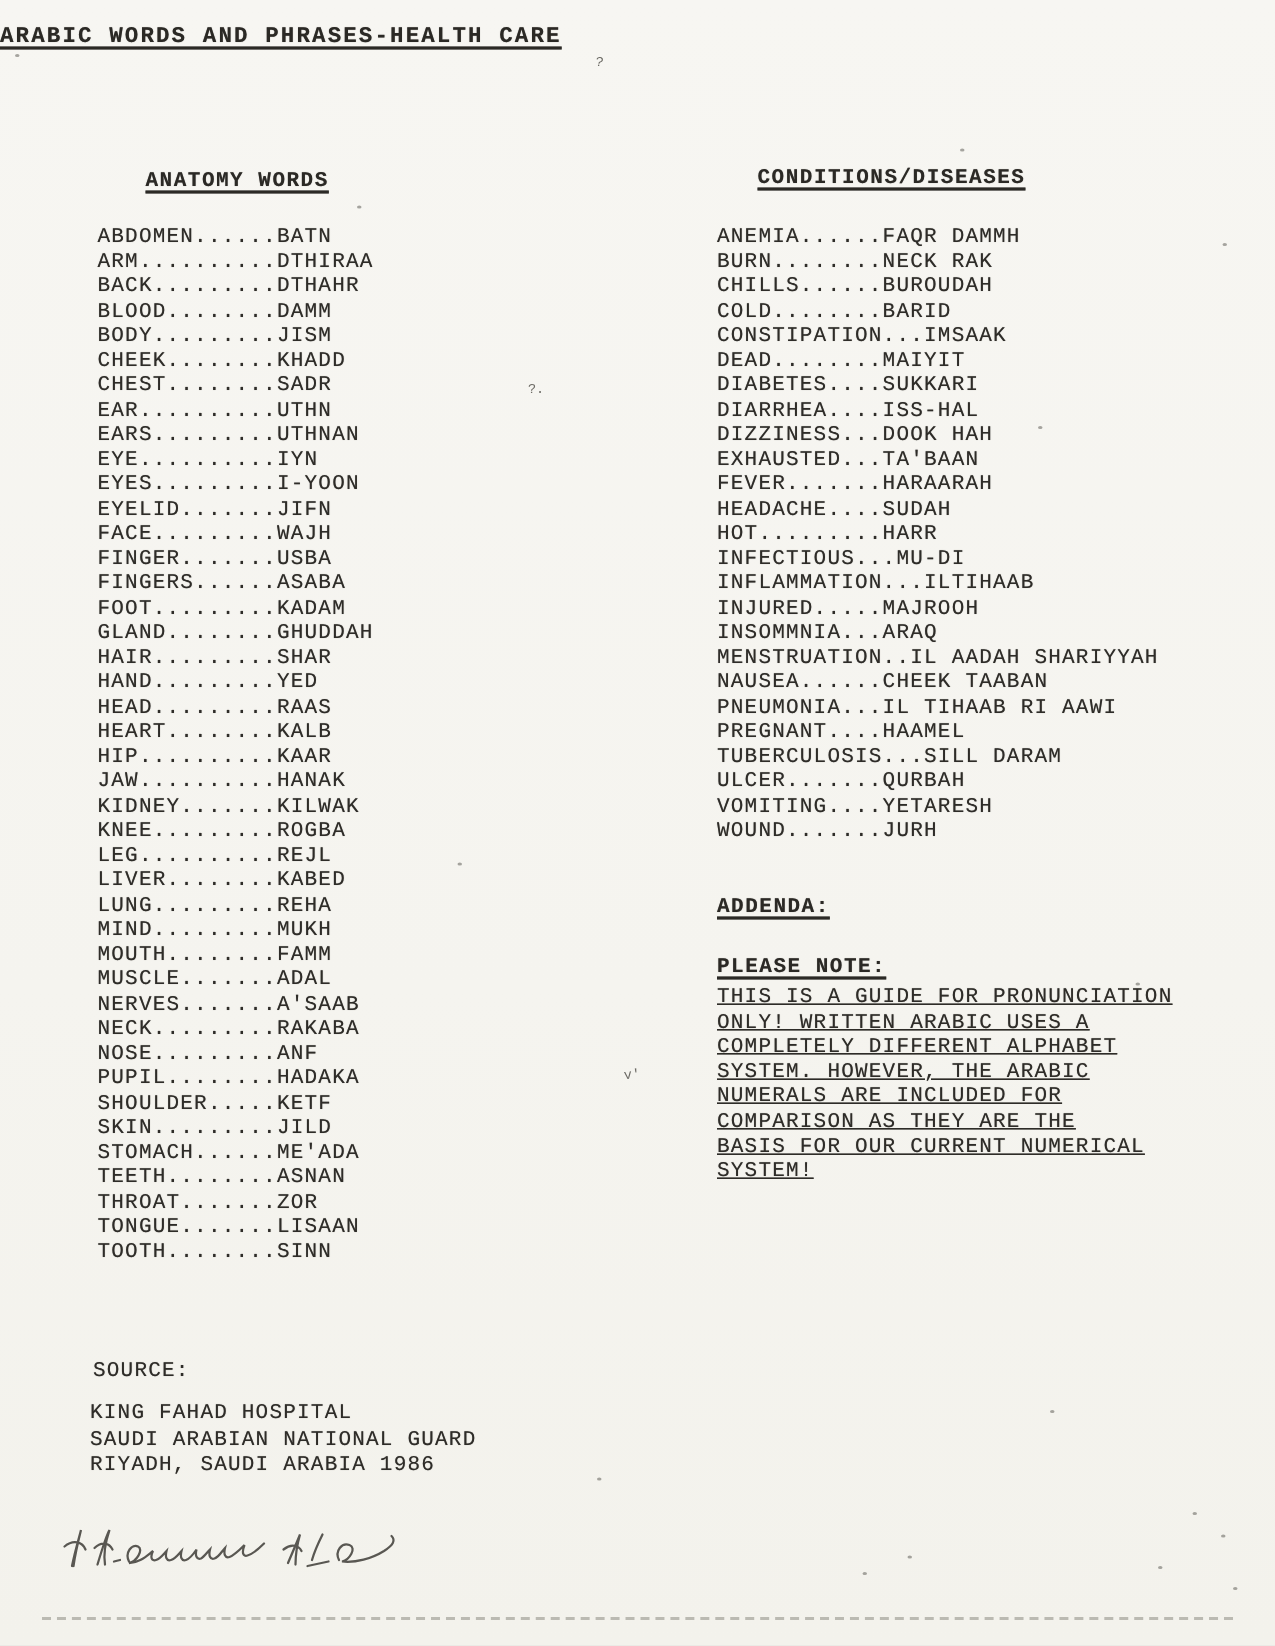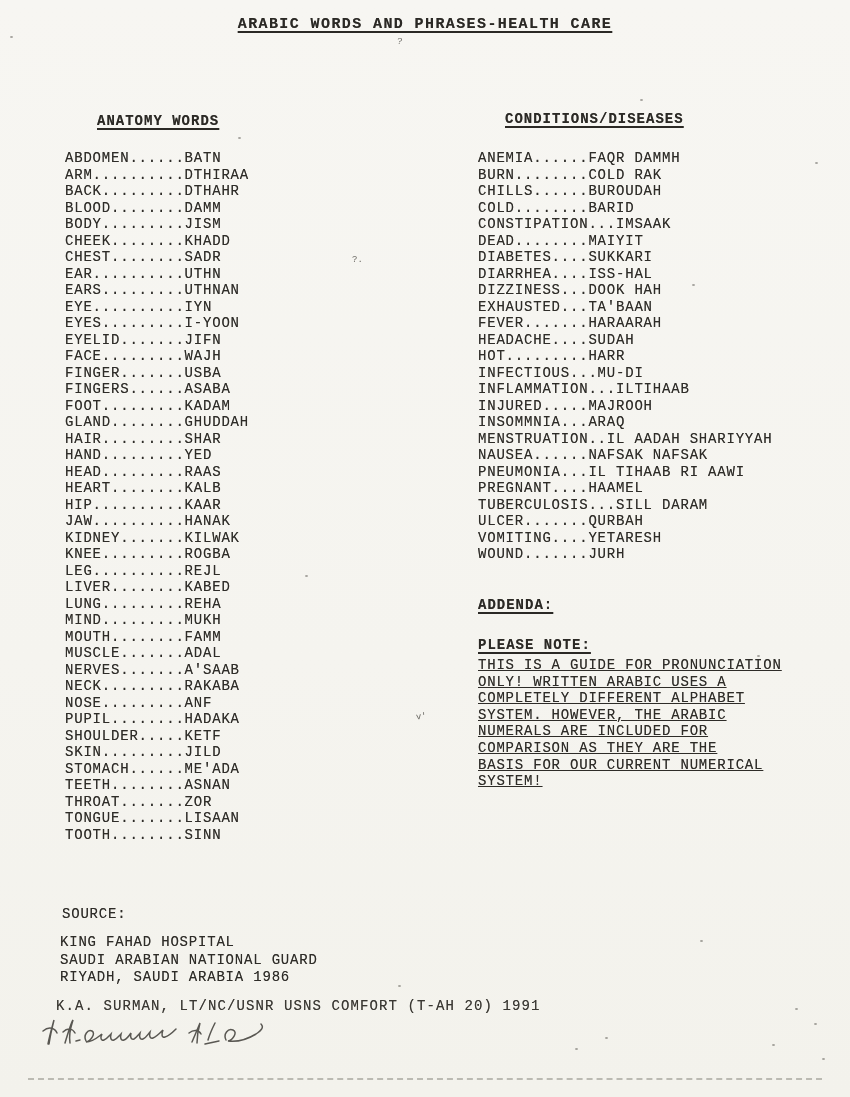--- a/index.html
+++ b/index.html
@@ -7,21 +7,21 @@
     position:relative;
     width:850px;height:1097px;
     background:linear-gradient(180deg,#f7f6f2 0%,#f5f4ef 60%,#f3f2ec 100%);
     font-family:"Liberation Mono","DejaVu Sans Mono",monospace;
     color:#2e2c28;
     overflow:hidden;
   }
   .page *{box-sizing:border-box;}
   .title{
     position:absolute;left:0;top:16px;width:100%;
-    margin:0;text-align:center;
+    margin:0;
     font-size:15px;font-weight:bold;letter-spacing:1.4px;
     text-decoration:underline;text-underline-offset:3px;text-decoration-thickness:1.5px;
     color:#2b2925;
   }
   .heading{
     position:absolute;
     font-size:14px;font-weight:bold;letter-spacing:1px;
     text-decoration:underline;text-underline-offset:3px;text-decoration-thickness:1.5px;
     color:#2b2925;white-space:nowrap;
   }
@@ -109,38 +109,38 @@
     <div>SKIN.........JILD</div>
     <div>STOMACH......ME'ADA</div>
     <div>TEETH........ASNAN</div>
     <div>THROAT.......ZOR</div>
     <div>TONGUE.......LISAAN</div>
     <div>TOOTH........SINN</div>
   </div>
 
   <div class="list conditions">
     <div>ANEMIA......FAQR DAMMH</div>
-    <div>BURN........COLD RAK</div>
+    <div>BURN........NECK RAK</div>
     <div>CHILLS......BUROUDAH</div>
     <div>COLD........BARID</div>
     <div>CONSTIPATION...IMSAAK</div>
     <div>DEAD........MAIYIT</div>
     <div>DIABETES....SUKKARI</div>
     <div>DIARRHEA....ISS-HAL</div>
     <div>DIZZINESS...DOOK HAH</div>
     <div>EXHAUSTED...TA'BAAN</div>
     <div>FEVER.......HARAARAH</div>
     <div>HEADACHE....SUDAH</div>
     <div>HOT.........HARR</div>
     <div>INFECTIOUS...MU-DI</div>
     <div>INFLAMMATION...ILTIHAAB</div>
     <div>INJURED.....MAJROOH</div>
     <div>INSOMMNIA...ARAQ</div>
     <div>MENSTRUATION..IL AADAH SHARIYYAH</div>
-    <div>NAUSEA......NAFSAK NAFSAK</div>
+    <div>NAUSEA......CHEEK TAABAN</div>
     <div>PNEUMONIA...IL TIHAAB RI AAWI</div>
     <div>PREGNANT....HAAMEL</div>
     <div>TUBERCULOSIS...SILL DARAM</div>
     <div>ULCER.......QURBAH</div>
     <div>VOMITING....YETARESH</div>
     <div>WOUND.......JURH</div>
   </div>
 
   <div class="heading h-addenda">ADDENDA:</div>
   <div class="heading h-note">PLEASE NOTE:</div>
@@ -152,21 +152,20 @@
 COMPARISON AS THEY ARE THE
 BASIS FOR OUR CURRENT NUMERICAL
 SYSTEM!</div>
 
   <div class="src-label">SOURCE:</div>
   <div class="src-lines">
     <div>KING FAHAD HOSPITAL</div>
     <div>SAUDI ARABIAN NATIONAL GUARD</div>
     <div>RIYADH, SAUDI ARABIA   1986</div>
   </div>
-  <div class="credit">K.A. SURMAN, LT/NC/USNR USNS COMFORT (T-AH 20)  1991</div>
 
   <svg class="signature" width="240" height="46" viewBox="0 0 240 46">
     <g stroke="#3f3d38" fill="none" stroke-width="1.5" stroke-linecap="round" opacity="0.85">
       <path d="M8 32 C10 22 13 12 14 8 C12 16 10 25 9 32 M3 19 C9 14 15 16 17 21"></path>
       <path d="M25 31 C28 21 31 11 33 8 C30 17 29 25 30 31 M23 20 C28 15 33 17 35 21 M36 29 l4 -1"></path>
       <path d="M46 29 C43 23 48 17 52 19 C56 21 51 29 46 30 C53 30 58 25 62 22 C60 26 61 29 64 28 C67 27 69 24 71 22 C70 26 71 29 74 28 C77 27 79 24 81 22 C80 26 81 29 84 28 C87 27 89 24 91 21 C90 25 91 28 94 27 C96 26 98 23 100 21 C99 25 100 28 103 27 C106 26 108 22 110 20 C109 24 110 27 113 26 C116 25 120 21 123 18 C121 23 122 26 125 25 C129 24 133 20 136 17"></path>
       <path d="M152 30 C155 23 158 16 160 11 C158 18 157 25 157 31 M149 21 C154 17 159 18 161 22"></path>
       <path d="M168 28 C170 21 173 15 175 11 M165 32 L179 29"></path>
       <path d="M186 28 C183 22 188 16 193 18 C198 20 193 28 188 29 C197 30 208 27 216 22 C222 18 224 15 221 12"></path>
     </g>

